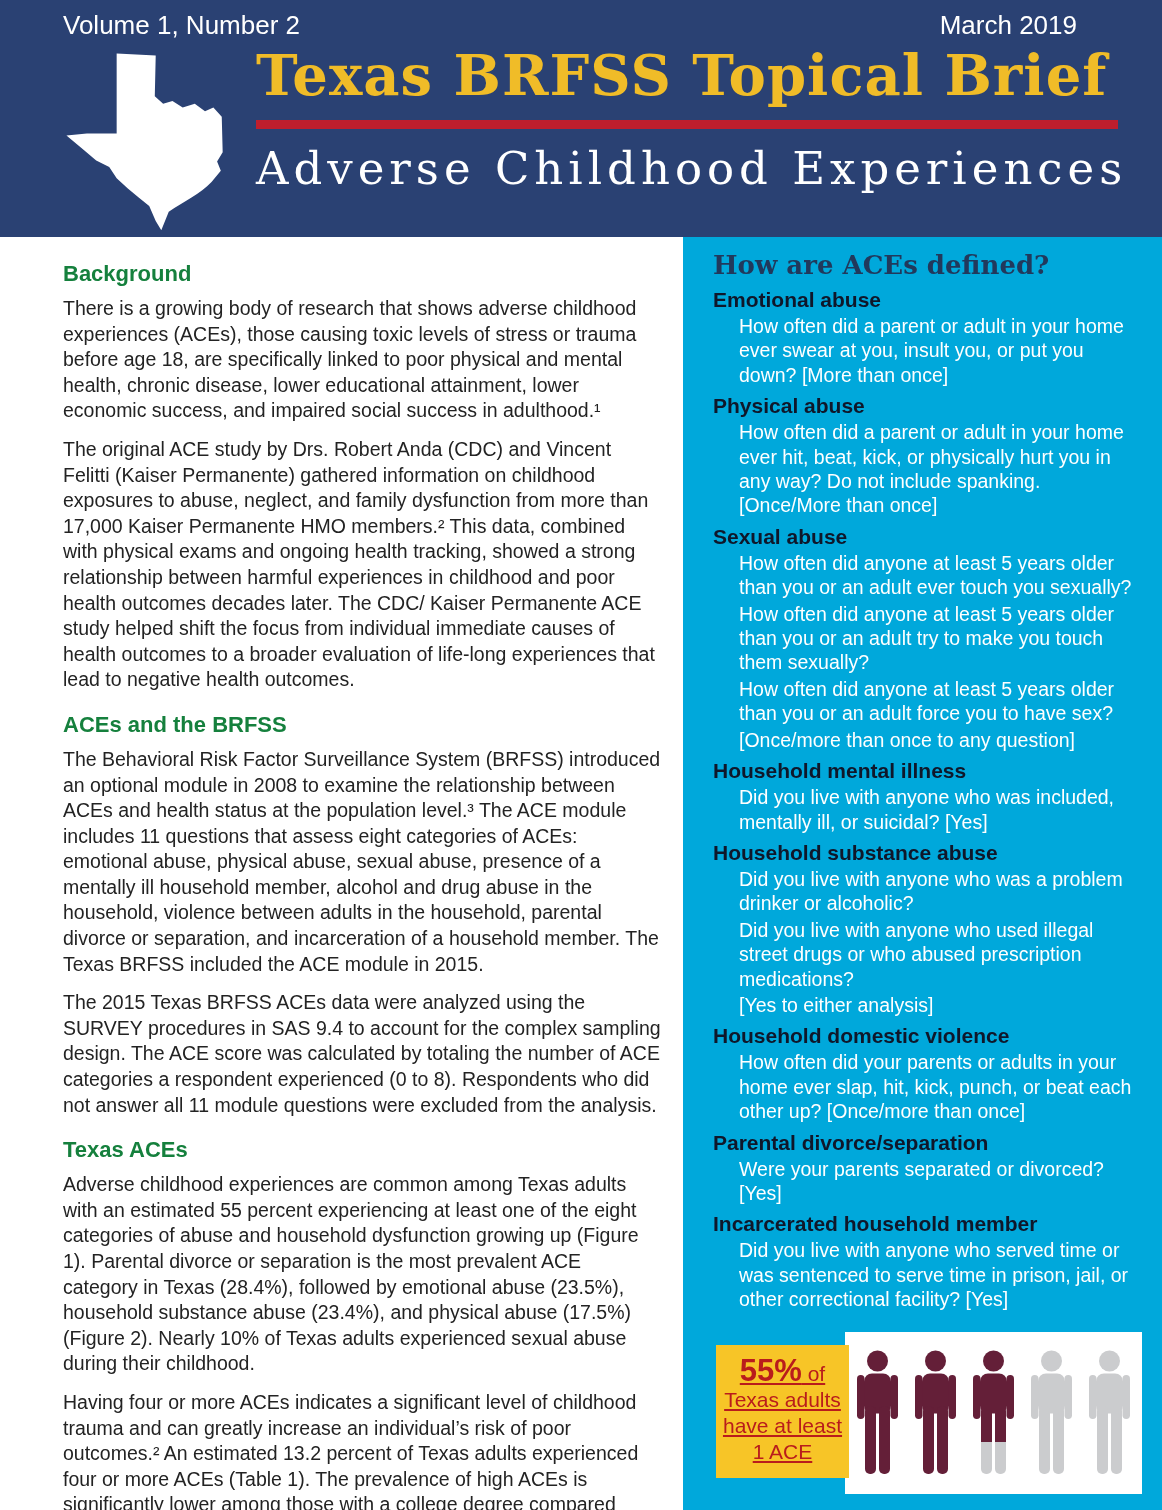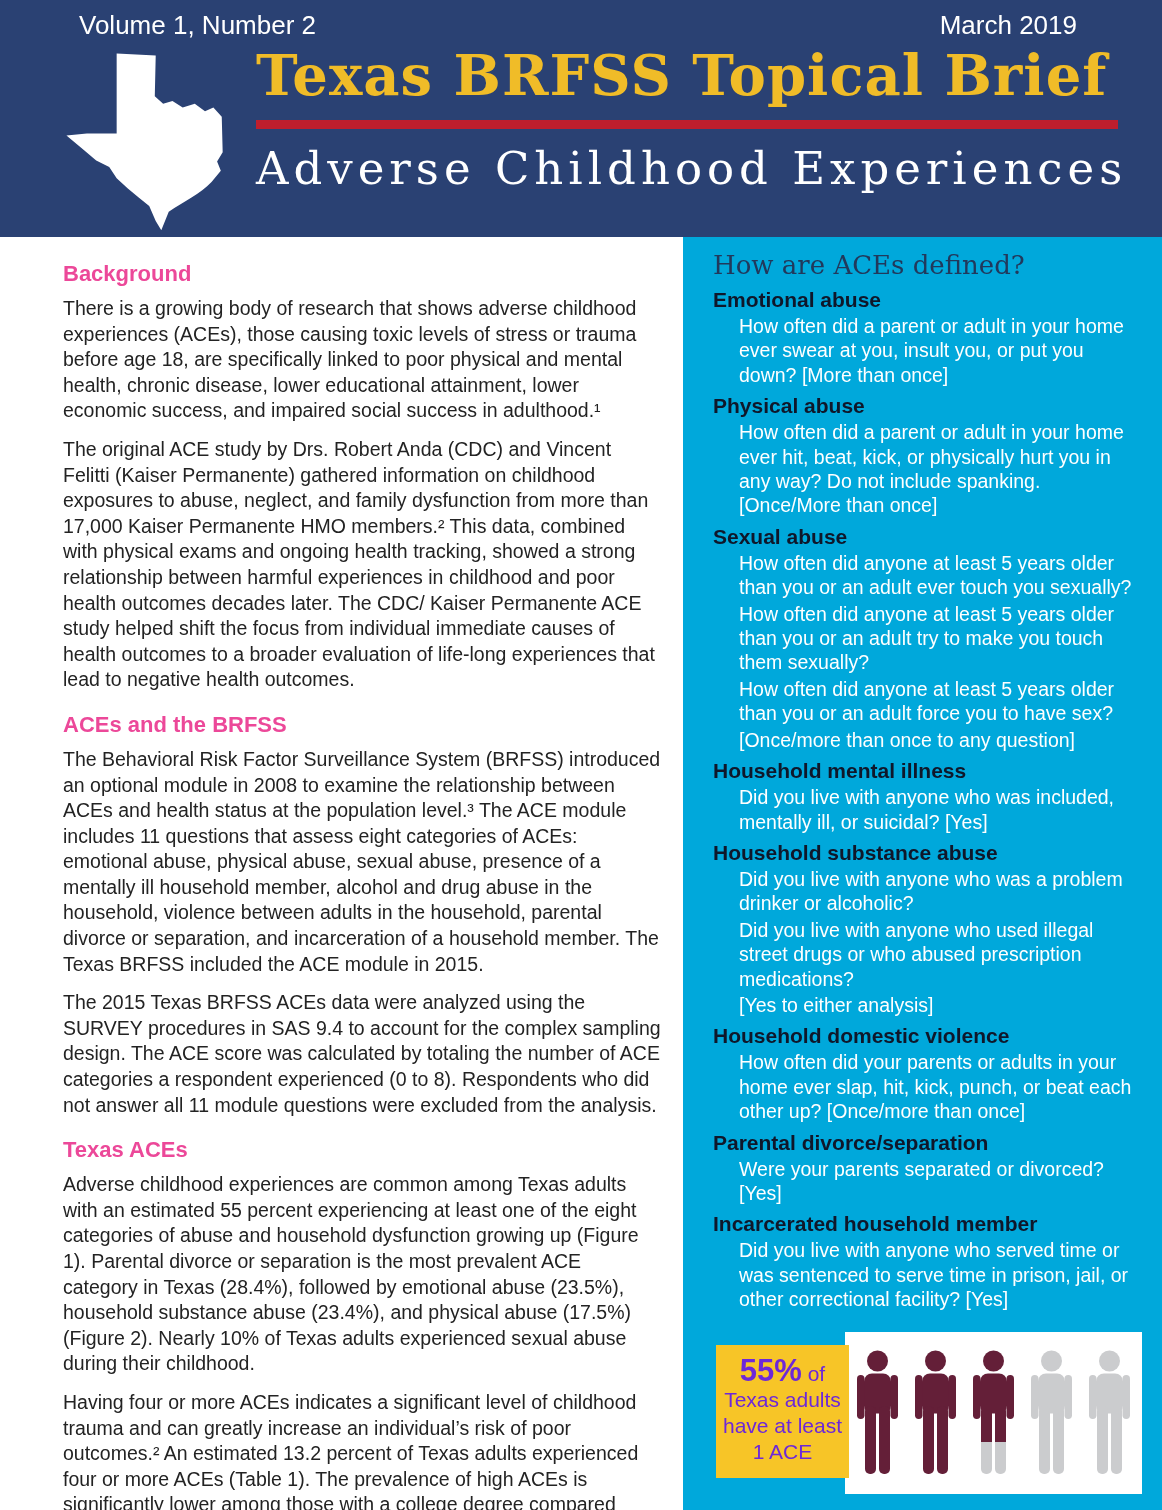--- a/index.html
+++ b/index.html
@@ -2,50 +2,50 @@
 <html><head>
 <meta charset="utf-8">
 <style>
   * { box-sizing: border-box; }
   html, body { margin: 0; padding: 0; }
   body { font-family: "Liberation Sans", sans-serif; background: #ffffff; }
 
   .page { position: relative; width: 1162px; height: 1510px; background: #ffffff; overflow: hidden; }
 
   
-  .banner { position: relative; height: 237px; background: #2A4173; color: #ffffff; padding-left: 16px; }
+  .banner { position: relative; height: 237px; background: #2A4173; color: #ffffff; }
   .banner-meta { display: flex; justify-content: space-between; padding: 10px 85px 0 63px; font-size: 26px; }
   .texas-icon { position: absolute; left: 26px; top: 48px; width: 252px; height: 186px; }
   .banner-titles { position: absolute; left: 256px; top: 46px; width: 862px; }
   .brief-title { margin: 0; font-family: "DejaVu Serif", serif; font-weight: bold; font-size: 56px; line-height: 1.05; color: #F0BC28; letter-spacing: 1px; white-space: nowrap; }
   .red-rule { height: 9px; background: #BE1E2D; margin-top: 15px; }
   .subtitle { margin: 16px 0 0; font-family: "DejaVu Serif", serif; font-weight: normal; font-size: 45px; line-height: 1.05; color: #ffffff; letter-spacing: 5px; white-space: nowrap; }
 
   
   .columns { display: flex; height: 1273px; }
 
   .left-col { width: 683px; padding: 12px 22px 0 63px; color: #232323; }
-  .left-col h3 { font-size: 22px; color: #ec4899; margin: 19px 0 9px; }
+  .left-col h3 { font-size: 22px; color: #15803d; margin: 19px 0 9px; }
   .left-col h3.first { margin-top: 12px; }
   .left-col p { font-size: 19.5px; line-height: 25.6px; margin: 0 0 13px; }
 
   
   .sidebar { position: relative; width: 479px; background: #00A8DB; }
   .sidebar-content { padding: 13px 22px 0 30px; }
-  .sidebar-title { margin: 0 0 8px; font-family: "DejaVu Serif", serif; font-weight: normal; font-size: 26px; color: #21395C; }
+  .sidebar-title { margin: 0 0 8px; font-family: "DejaVu Serif", serif; font-weight: bold; font-size: 26px; color: #21395C; }
   .ace-item h4 { font-size: 21px; color: #0f172a; margin: 7px 0 2px; }
   .ace-item p { color: #ffffff; font-size: 19.5px; line-height: 24.4px; margin: 0 0 2px 26px; }
 
   
   .infographic { position: absolute; left: 0; right: 0; bottom: 16px; height: 162px; }
   .people-box { position: absolute; right: 20px; top: 0; width: 297px; height: 162px; background: #ffffff;
                 display: flex; align-items: center; justify-content: center; }
   .stat-box { position: absolute; left: 33px; top: 13px; width: 133px; height: 133px; background: #F7C527; z-index: 2;
               display: flex; flex-direction: column; align-items: center; justify-content: center;
-              color: #6d28d9; font-size: 21px; line-height: 26px; text-align: center; }
+              color: #b91c1c; font-size: 21px; line-height: 26px; text-align: center; text-decoration: underline; }
   .stat-big { font-size: 31px; font-weight: bold; }
 </style>
 </head>
 <body>
 
 <div class="page">
 
   <header class="banner">
     <div class="banner-meta">
       <span>Volume 1, Number 2</span>

